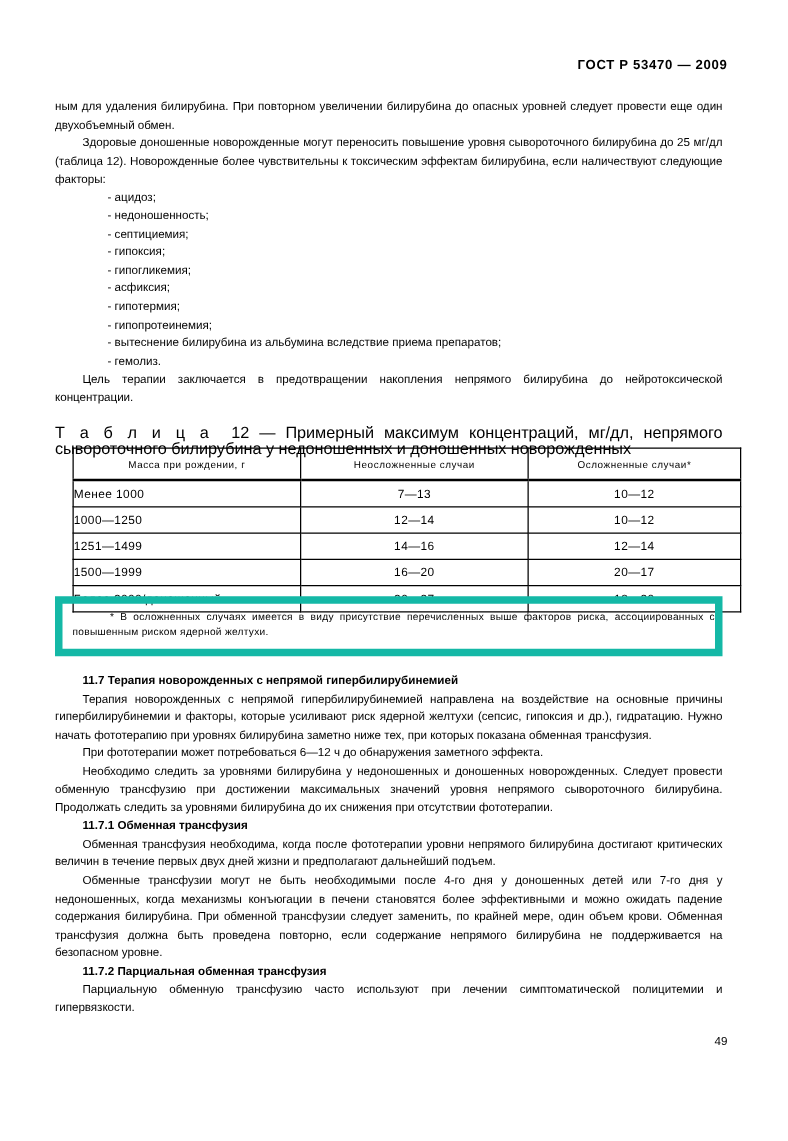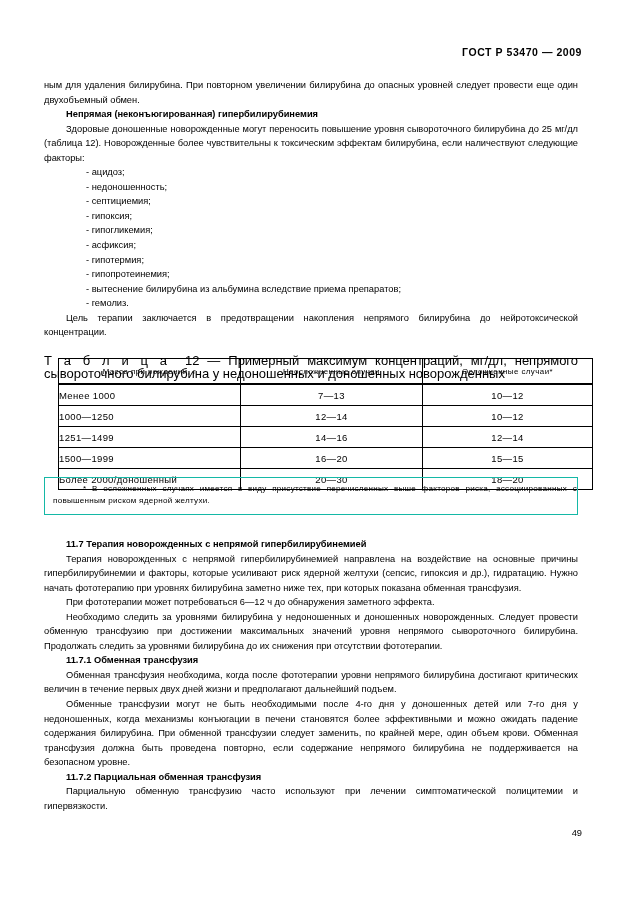--- a/index.html
+++ b/index.html
@@ -138,21 +138,21 @@
   col.c2 { width: 182px; }
   col.c3 { width: 170px; }
 
   
   .footnote-box {
     position: absolute;
     left: 44px;
     top: 477px;
     width: 534px;
     box-sizing: border-box;
-    border: 1px solid #14b8a6;
+    border: 6px solid #14b8a6;
     padding: 5px 0 6px 8px;
   }
   .footnote-box p {
     font-size: 8.1px;
     line-height: 12.4px;
     letter-spacing: 0.25px;
     text-align: justify;
   }
   .footnote-box p.fn-first {
     text-indent: 30px;
@@ -179,21 +179,20 @@
 <body>
 
 <div class="page">
 
   <div class="running-header">ГОСТ Р 53470 — 2009</div>
 
   <div class="column">
 
     <p class="noindent">ным для удаления билирубина. При повторном увеличении билирубина до опасных уровней следует провести еще один двухобъемный обмен.</p>
 
-    <div class="heading">Непрямая (неконъюгированная) гипербилирубинемия</div>
 
     <p class="indent">Здоровые доношенные новорожденные могут переносить повышение уровня сывороточного билирубина до 25 мг/дл (таблица 12). Новорожденные более чувствительны к токсическим эффектам билирубина, если наличествуют следующие факторы:</p>
 
     <ul class="factor-list">
       <li>- ацидоз;</li>
       <li>- недоношенность;</li>
       <li>- септициемия;</li>
       <li>- гипоксия;</li>
       <li>- гипогликемия;</li>
       <li>- асфиксия;</li>
@@ -235,25 +234,25 @@
           <td class="col-val">10—12</td>
         </tr>
         <tr>
           <td class="col-mass">1251—1499</td>
           <td class="col-val">14—16</td>
           <td class="col-val">12—14</td>
         </tr>
         <tr>
           <td class="col-mass">1500—1999</td>
           <td class="col-val">16—20</td>
-          <td class="col-val">15—15</td>
+          <td class="col-val">20—17</td>
         </tr>
         <tr>
           <td class="col-mass">Более 2000/доношенный</td>
-          <td class="col-val">20—30</td>
+          <td class="col-val">20—27</td>
           <td class="col-val">18—20</td>
         </tr>
       </tbody>
     </table>
   </div>
 
   <div class="footnote-box">
     <p class="fn-first">* В осложненных случаях имеется в виду присутствие перечисленных выше факторов риска, ассоциированных с повышенным риском ядерной желтухи.</p>
   </div>
 

